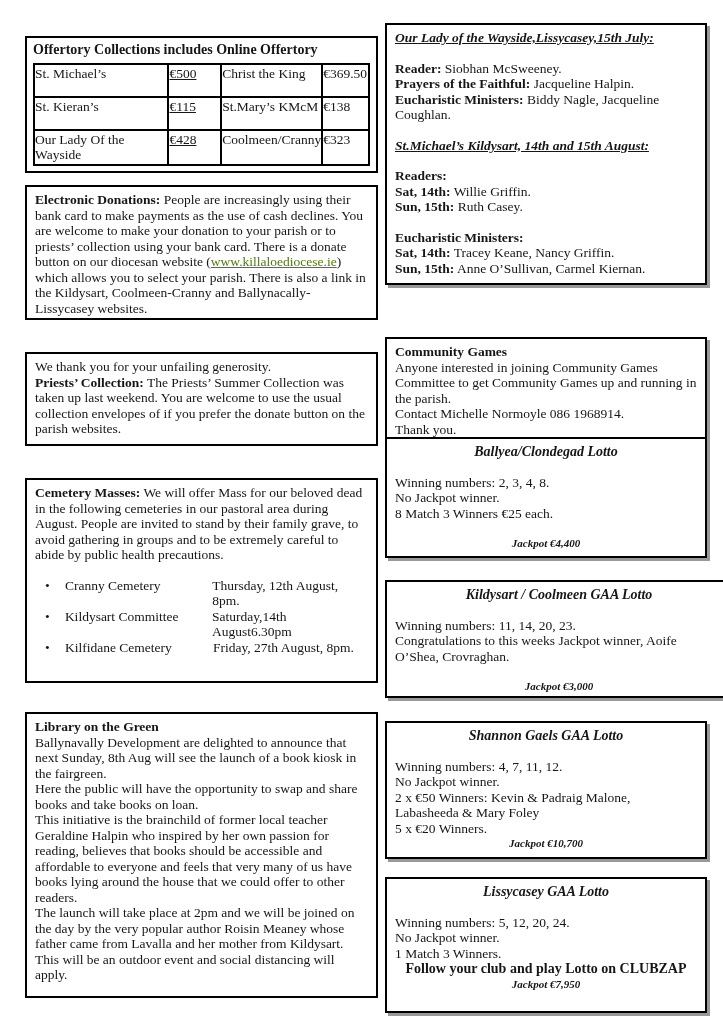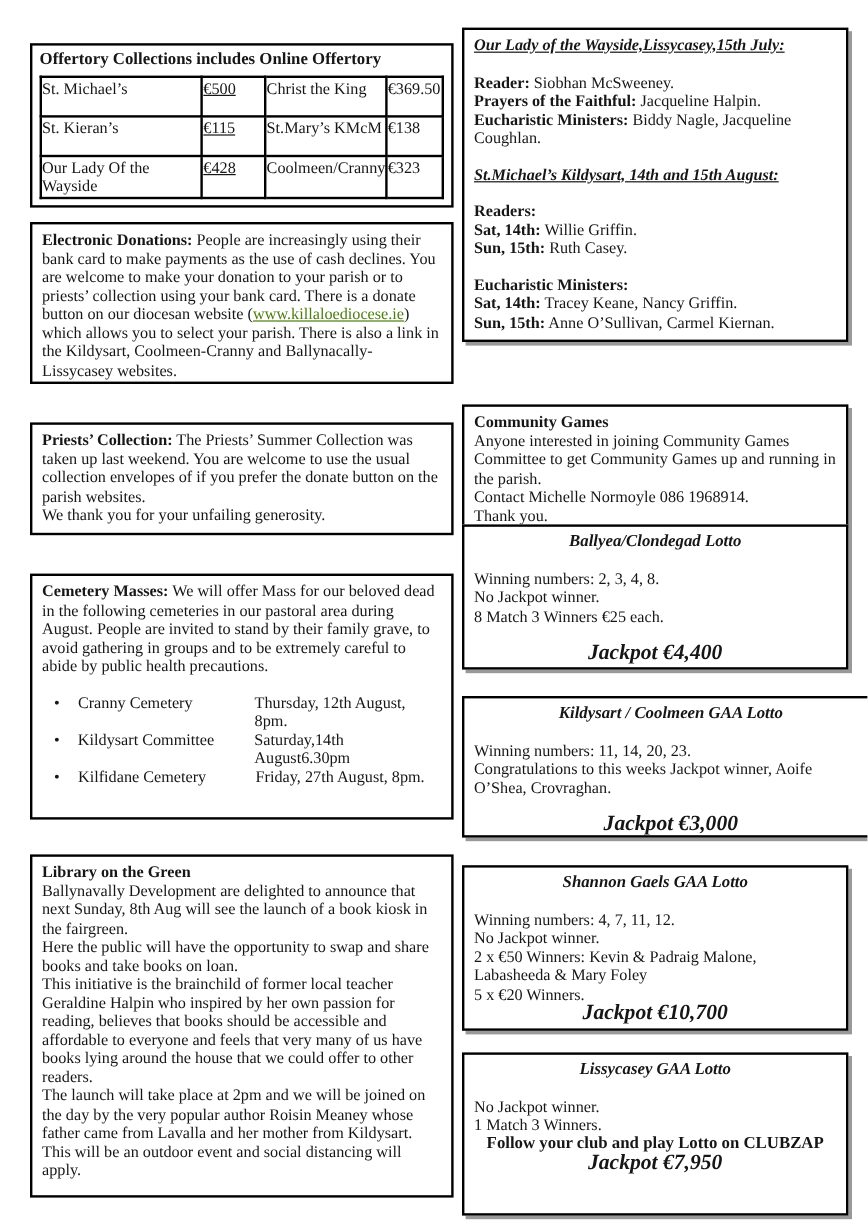--- a/index.html
+++ b/index.html
@@ -51,21 +51,21 @@
   #box-priests   {left:25px;top:352px;width:353px;height:94px;}
   #box-cemetery  {left:25px;top:478px;width:353px;height:205px;}
   #box-library   {left:25px;top:712px;width:353px;height:286px;}
   #box-rota      {left:385px;top:23px;width:322px;height:262px;}
   #box-community {left:385px;top:320px;width:322px;height:113px;margin-top:17px;}
   #box-lotto1    {left:385px;top:437px;width:322px;height:121px;}
   #box-lotto2    {left:385px;top:580px;width:348px;height:118px;}
   #box-lotto3    {left:385px;top:721px;width:322px;height:138px;}
   #box-lotto4    {left:385px;top:877px;width:322px;height:136px;}
   .lotto-title{font-weight:bold;font-style:italic;text-align:center;font-size:14px;}
-  .jackpot{font-weight:bold;font-style:italic;text-align:center;font-size:18px;}
+  .jackpot{font-weight:bold;font-style:italic;text-align:center;font-size:11px;}
 </style>
 </head>
 <body>
 
 <div class="page">
 
   <section class="box" id="box-offertory">
     <div class="bold" style="font-size:14px;">Offertory Collections includes Online Offertory</div>
     <table class="offertory">
       <tbody>
@@ -91,24 +91,24 @@
     </table>
   </section>
 
   <section class="box" id="box-electronic">
     <div>
       <b>Electronic Donations:</b><span> People are increasingly using their bank card to make payments as the use of cash declines. You are welcome to make your donation to your parish or to priests’ collection using your bank card. There is a donate button on our diocesan website (</span><a class="link">www.killaloediocese.ie</a><span>) which allows you to select your parish.  There is also a link in the Kildysart, Coolmeen-Cranny and Ballynacally-Lissycasey websites.</span>
     </div>
   </section>
 
   <section class="box" id="box-priests">
+    <div>We thank you for your unfailing generosity.</div>
     <div>
       <b>Priests’ Collection:</b><span> The Priests’ Summer Collection was taken up last weekend.  You are welcome to use the usual collection envelopes of if you prefer the donate button on the parish websites.</span>
     </div>
-    <div>We thank you for your unfailing generosity.</div>
   </section>
 
   <section class="box" id="box-cemetery">
     <div>
       <b>Cemetery Masses:</b><span> We will offer Mass for our beloved dead in the following cemeteries in our pastoral area during August.  People are invited to stand by their family grave, to avoid gathering in groups and to be extremely careful to abide by public health precautions.</span>
     </div>
     <div class="gap"></div>
     <div class="cem-row">
       <span class="cem-bullet">•</span>
       <span class="cem-name">Cranny Cemetery</span>
@@ -185,19 +185,20 @@
     <div>Winning numbers: 4, 7, 11, 12.</div>
     <div>No Jackpot winner.</div>
     <div>2 x €50 Winners: Kevin &amp; Padraig Malone, Labasheeda &amp; Mary Foley</div>
     <div>5 x €20 Winners.</div>
     <div class="jackpot">Jackpot €10,700</div>
   </section>
 
   <section class="box shadow" id="box-lotto4">
     <div class="lotto-title">Lissycasey GAA Lotto</div>
     <div class="gap"></div>
+    <div>Winning numbers: 5, 12, 20, 24.</div>
     <div>No Jackpot winner.</div>
     <div>1 Match 3 Winners.</div>
     <div class="bold center" style="font-size:14px;">Follow your club and play Lotto on CLUBZAP</div>
     <div class="jackpot">Jackpot €7,950</div>
   </section>
 
 </div>
 
 </body></html>

